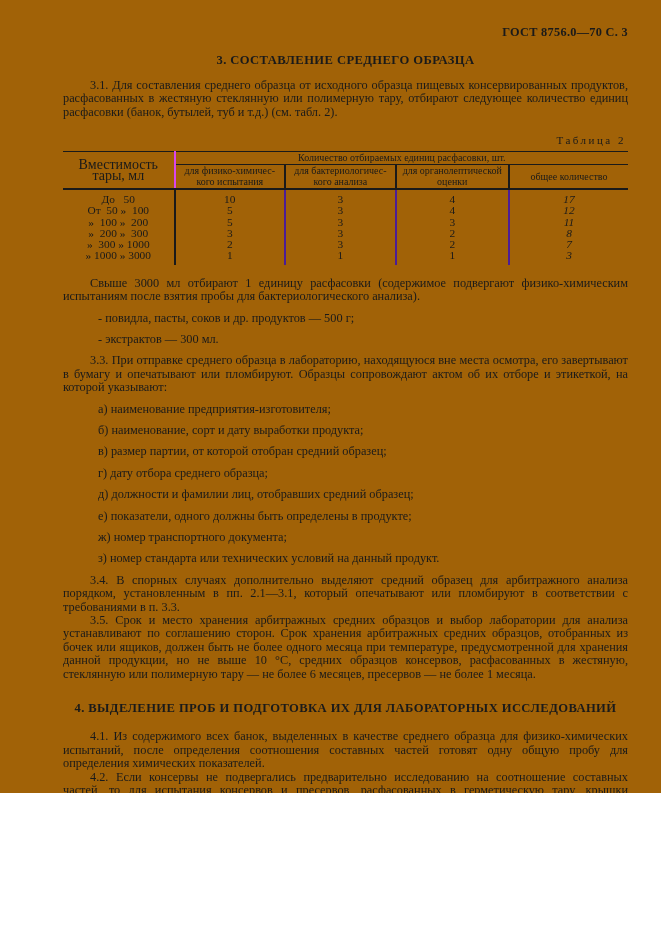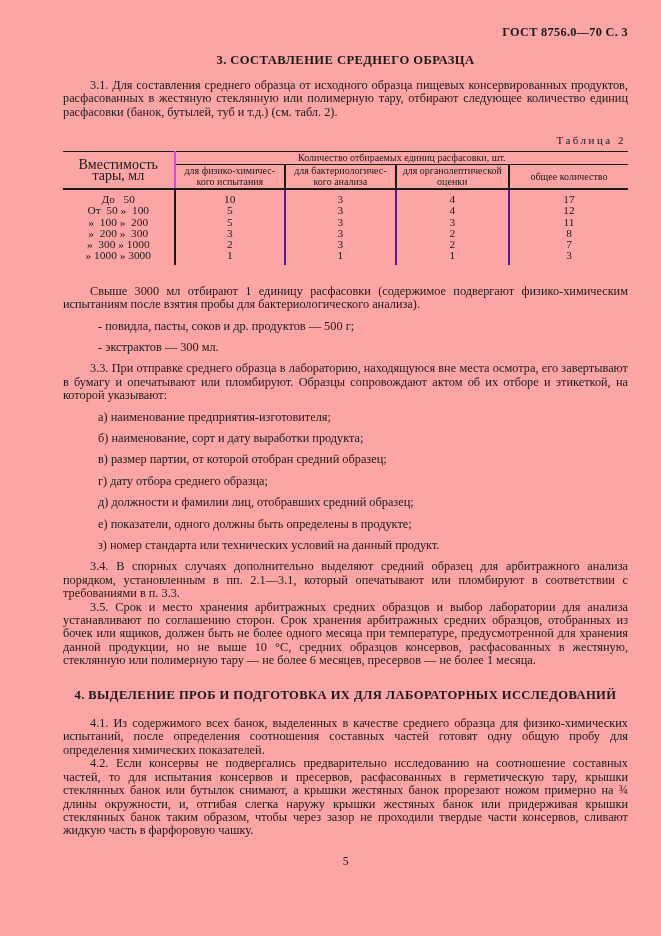--- a/index.html
+++ b/index.html
@@ -1,22 +1,22 @@
 <!DOCTYPE html>
 <html><head>
 <meta charset="utf-8">
 <style>
   html, body { margin: 0; padding: 0; background: #ffffff; }
   .page {
     position: relative;
     width: 661px;
-    height: 936px;
+    height: 793px;
     box-sizing: border-box;
     padding: 26px 33px 0 63px;
-    background: #fca5a5;
+    background: #a16207;
     color: #1a1a1a;
     font-family: "Liberation Serif", "DejaVu Serif", serif;
     font-size: 12.3px;
     line-height: 13.4px;
     overflow: hidden;
   }
   .running-header {
     text-align: right;
     font-weight: bold;
     font-size: 12.3px;
@@ -82,32 +82,32 @@
   }
   th.sub-col.last { border-right: none; }
   col.c2, col.c3 { width: 19.6%; }
   col.c4 { width: 20.1%; }
   col.c5 { width: 21.1%; }
   td.num {
     border-right: 2px solid #4c1d95;
     font-size: 11.4px;
     line-height: 11.3px;
   }
-  td.num.last { border-right: none; }
+  td.num.last { border-right: none; font-style: italic; }
   td.capacity {
     border-right: 2px solid #1a1a1a;
     text-align: right;
     padding-right: 13px;
     white-space: pre;
     font-size: 11.4px;
     line-height: 11.3px;
   }
   tr.first td { padding-top: 4px; }
   tr.lastrow td { padding-bottom: 3px; }
-  .after-table { margin-top: 20px; }
+  .after-table { margin-top: 12px; }
   .page-number {
     margin-top: 17px;
     text-align: center;
     font-size: 11.5px;
   }
 </style>
 </head>
 <body>
 
 <div class="page">
@@ -192,20 +192,21 @@
   <p class="para after-table">Свыше 3000 мл отбирают 1 единицу расфасовки (содержимое подвергают физико-химическим испытаниям после взятия пробы для бактериологического анализа).</p>
   <p class="hang">- повидла, пасты, соков и др. продуктов — 500 г;</p>
   <p class="hang">- экстрактов — 300 мл.</p>
   <p class="para">3.3. При отправке среднего образца в лабораторию, находящуюся вне места осмотра, его завертывают в бумагу и опечатывают или пломбируют. Образцы сопровождают актом об их отборе и этикеткой, на которой указывают:</p>
   <p class="hang">а)  наименование предприятия-изготовителя;</p>
   <p class="hang">б)  наименование, сорт и дату выработки продукта;</p>
   <p class="hang">в)  размер партии, от которой отобран средний образец;</p>
   <p class="hang">г)  дату отбора среднего образца;</p>
   <p class="hang">д)  должности и фамилии лиц, отобравших средний образец;</p>
   <p class="hang">е)  показатели, одного должны быть определены в продукте;</p>
+  <p class="hang">ж)  номер транспортного документа;</p>
   <p class="hang">з)  номер стандарта или технических условий на данный продукт.</p>
   <p class="para">3.4. В спорных случаях дополнительно выделяют средний образец для арбитражного анализа порядком, установленным в пп. 2.1—3.1, который опечатывают или пломбируют в соответствии с требованиями в п. 3.3.</p>
   <p class="para">3.5. Срок и место хранения арбитражных средних образцов и выбор лаборатории для анализа устанавливают по соглашению сторон. Срок хранения арбитражных средних образцов, отобранных из бочек или ящиков, должен быть не более одного месяца при температуре, предусмотренной для хранения данной продукции, но не выше 10 °С, средних образцов консервов, расфасованных в жестяную, стеклянную или полимерную тару — не более 6 месяцев, пресервов — не более 1 месяца.</p>
 
   <div class="sec-title four">4. ВЫДЕЛЕНИЕ ПРОБ И ПОДГОТОВКА ИХ ДЛЯ ЛАБОРАТОРНЫХ ИССЛЕДОВАНИЙ</div>
 
   <p class="para">4.1. Из содержимого всех банок, выделенных в качестве среднего образца для физико-химических испытаний, после определения соотношения составных частей готовят одну общую пробу для определения химических показателей.</p>
   <p class="para">4.2. Если консервы не подвергались предварительно исследованию на соотношение составных частей, то для испытания консервов и пресервов, расфасованных в герметическую тару, крышки стеклянных банок или бутылок снимают, а крышки жестяных банок прорезают ножом примерно на ¾ длины окружности, и, отгибая слегка наружу крышки жестяных банок или придерживая крышки стеклянных банок таким образом, чтобы через зазор не проходили твердые части консервов, сливают жидкую часть в фарфоровую чашку.</p>
 
   <div class="page-number">5</div>

